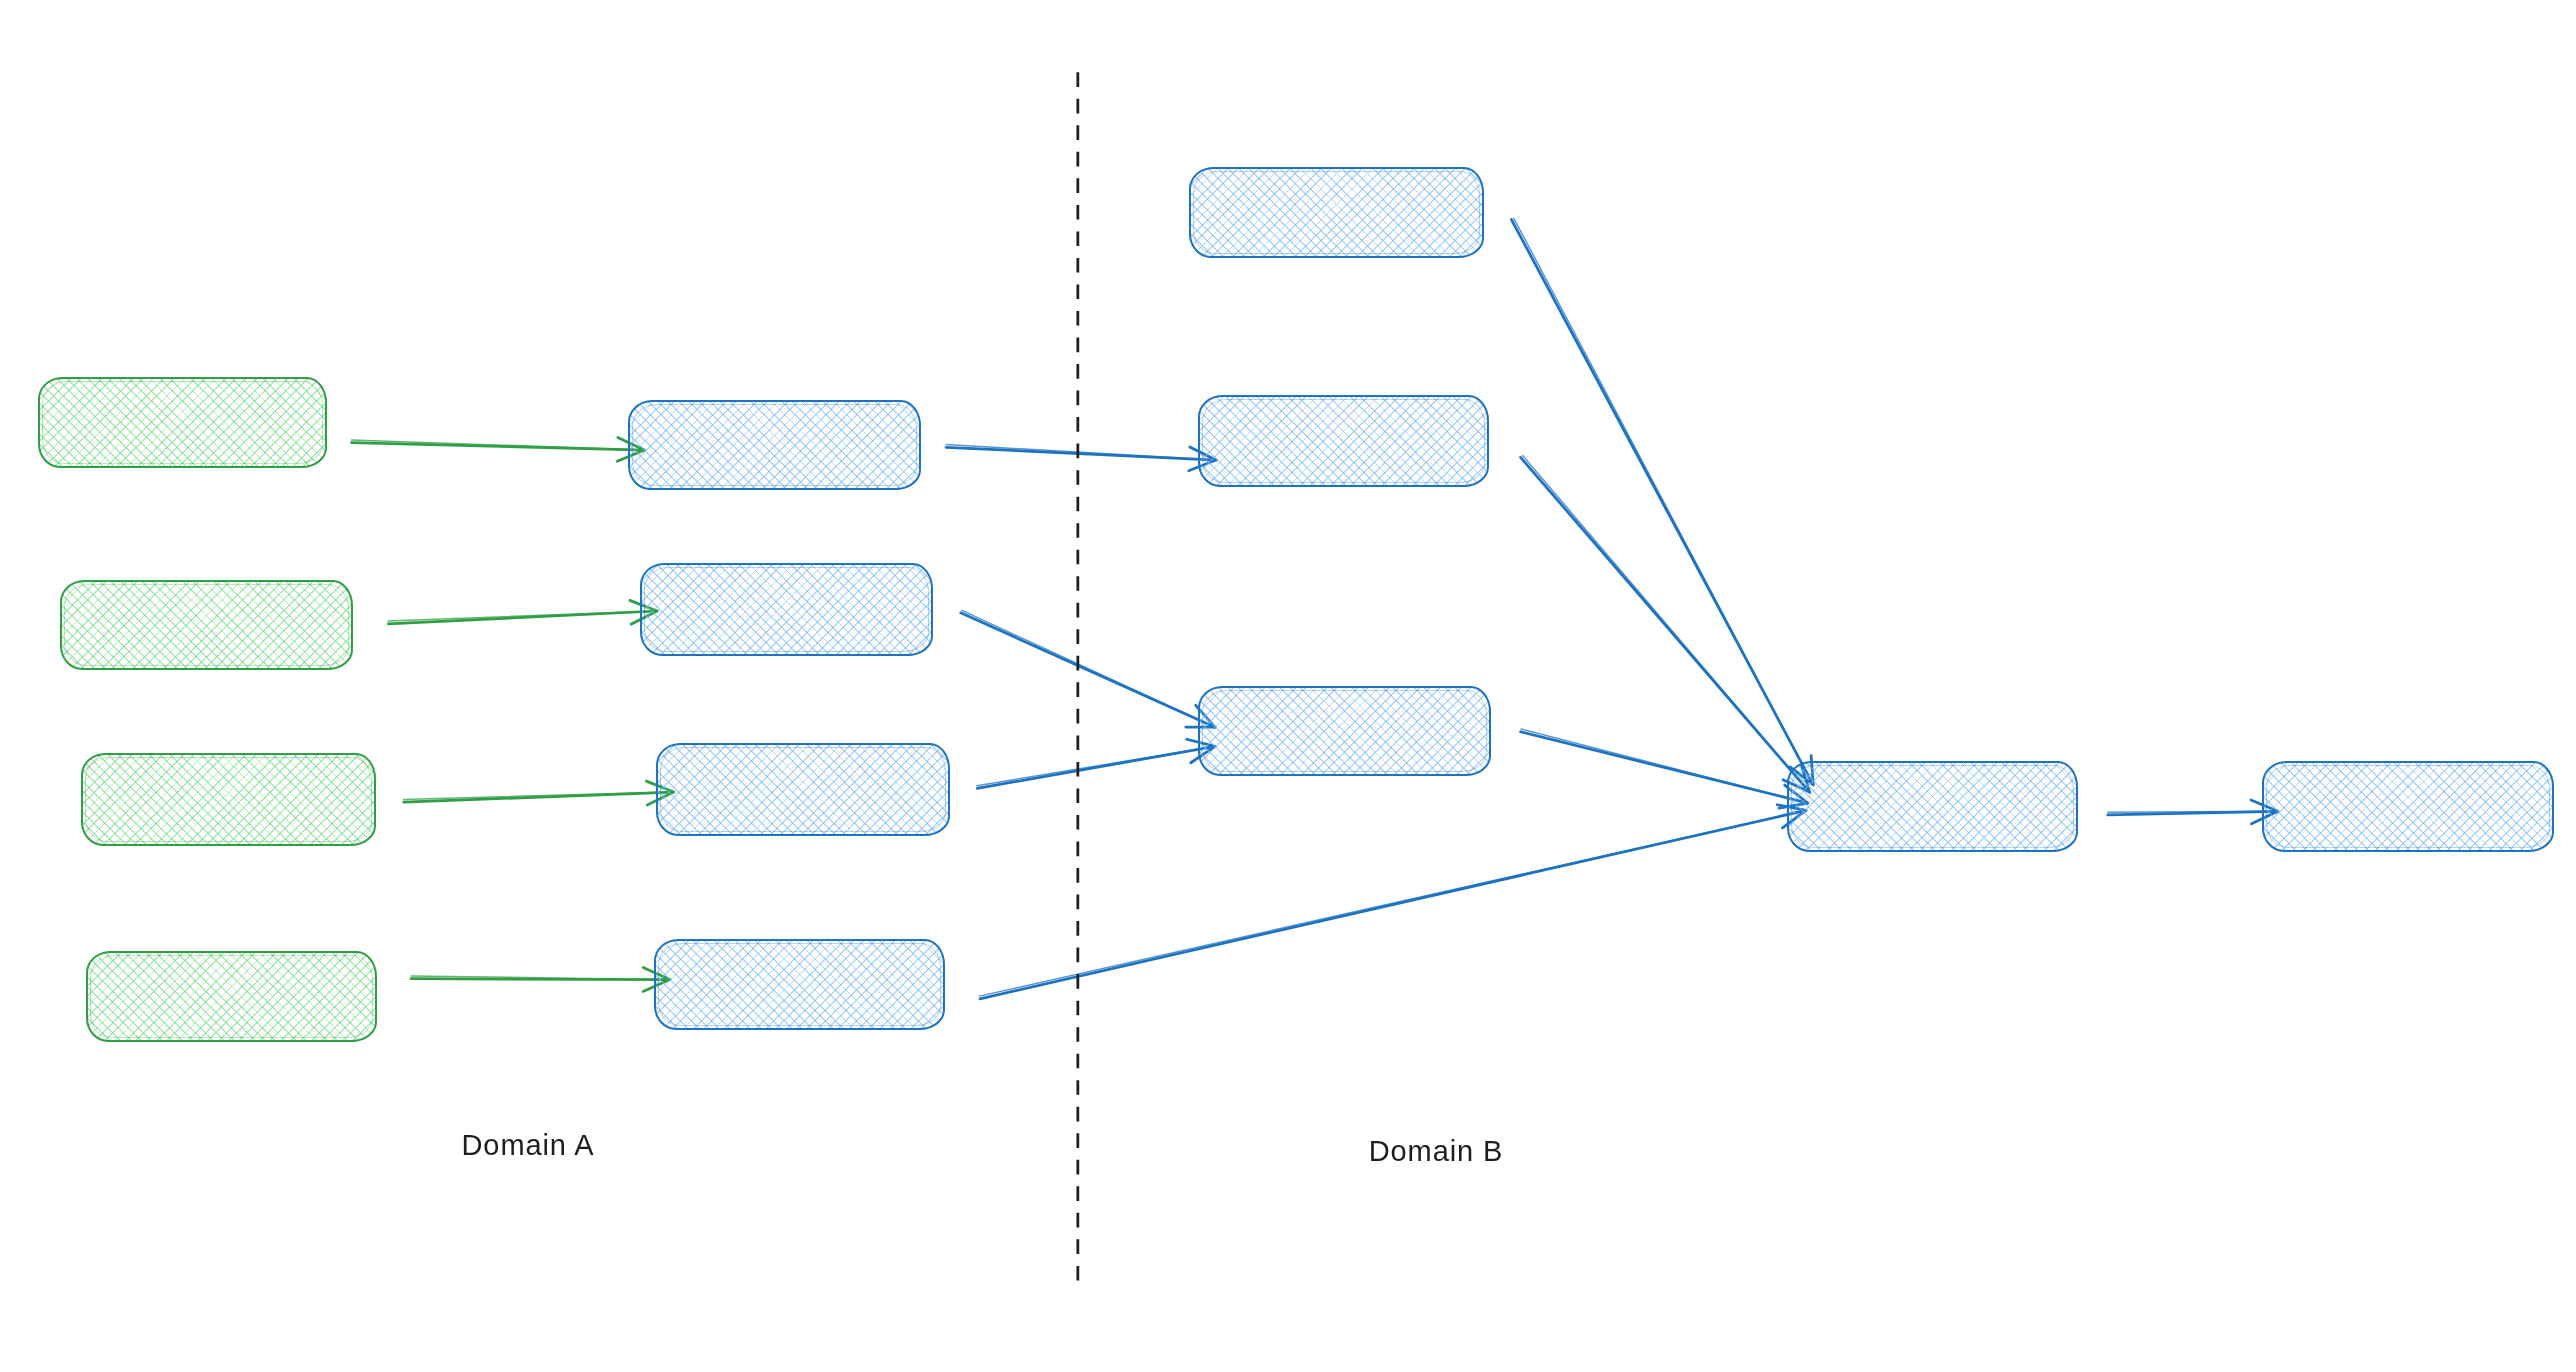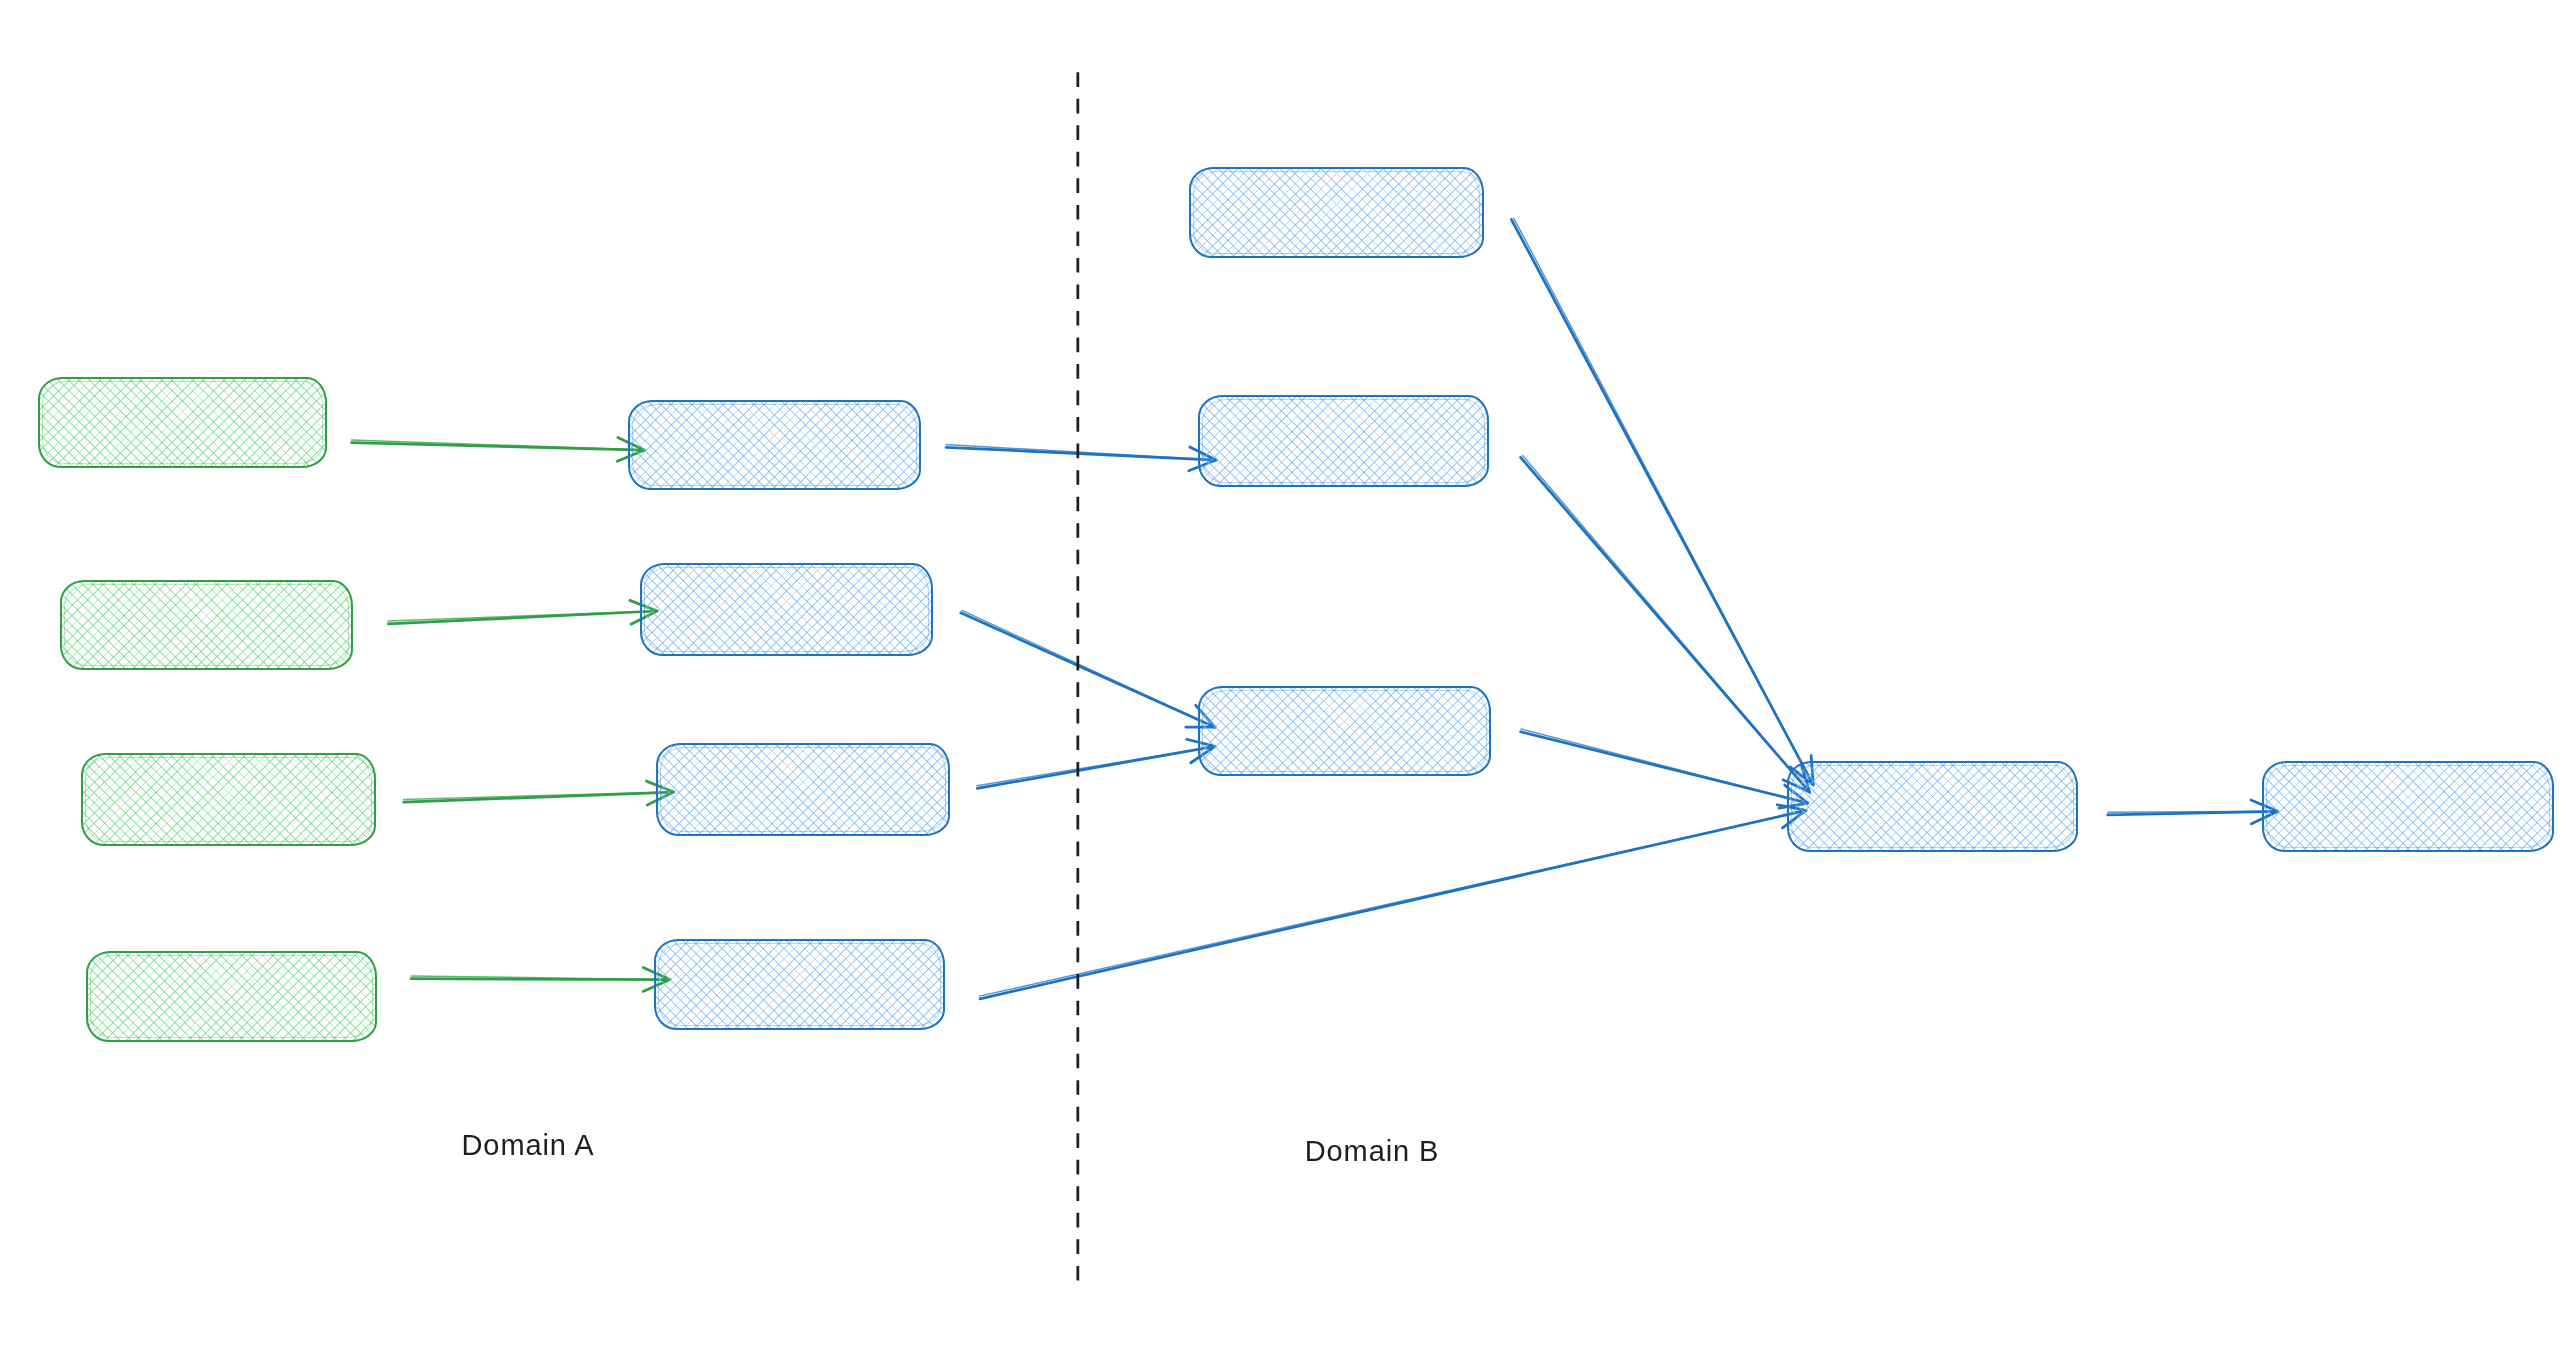--- a/index.html
+++ b/index.html
@@ -111,21 +111,21 @@
         <polyline points="1918.5,883.6 1950,878 1924.8,858.3" fill="none" stroke="#1d72c2" stroke-width="3" stroke-linecap="round" stroke-linejoin="round"></polyline>
       </g>
       <g>
         <line x1="2277.9354987845436" y1="888.0006934812852" x2="2464" y2="887" stroke="#1d72c2" stroke-width="1.6" stroke-linecap="round" opacity="0.75"></line>
         <line x1="2278" y1="891" x2="2464" y2="887" stroke="#1d72c2" stroke-width="3" stroke-linecap="round"></line>
         <polyline points="2435.1,900.7 2464,887 2434.5,874.6" fill="none" stroke="#1d72c2" stroke-width="3" stroke-linecap="round" stroke-linejoin="round"></polyline>
       </g>
       <line x1="1152" y1="79" x2="1152" y2="1400" stroke="#1e1e1e" stroke-width="3" stroke-linecap="butt" stroke-dasharray="16 13"></line>
     </svg>
   <div class="domain-label" style="left: 528px; top: 1145px;">Domain A</div>
-  <div class="domain-label" style="left: 1372px; top: 1151px;">Domain B</div>
+  <div class="domain-label" style="left: 1436px; top: 1151px;">Domain B</div>
 <div class="node green" style="left: 38px; top: 377px; width: 289px; height: 91px;"></div>
     <div class="node green" style="left: 60px; top: 580px; width: 293px; height: 90px;"></div>
     <div class="node green" style="left: 81px; top: 753px; width: 295px; height: 93px;"></div>
     <div class="node green" style="left: 86px; top: 951px; width: 291px; height: 91px;"></div>
     <div class="node blue" style="left: 628px; top: 400px; width: 293px; height: 90px;"></div>
     <div class="node blue" style="left: 640px; top: 563px; width: 293px; height: 93px;"></div>
     <div class="node blue" style="left: 656px; top: 743px; width: 294px; height: 93px;"></div>
     <div class="node blue" style="left: 654px; top: 939px; width: 291px; height: 91px;"></div>
     <div class="node blue" style="left: 1189px; top: 167px; width: 295px; height: 91px;"></div>
     <div class="node blue" style="left: 1198px; top: 395px; width: 291px; height: 92px;"></div>

